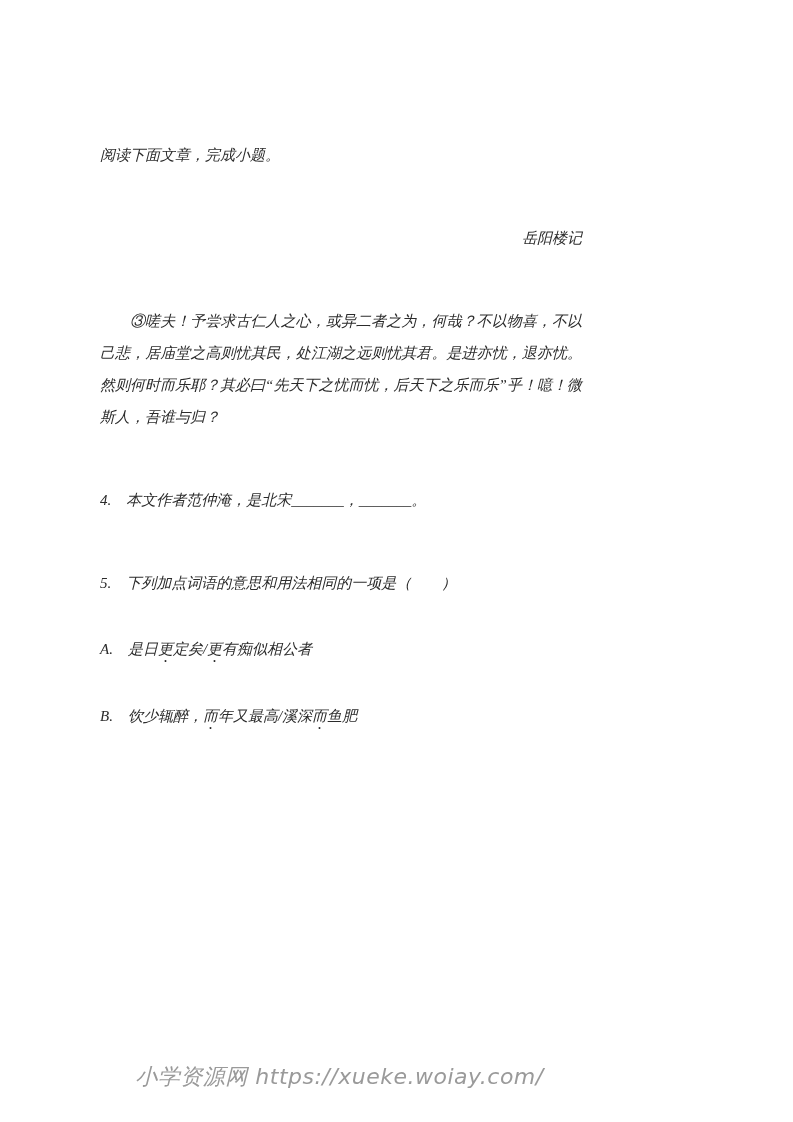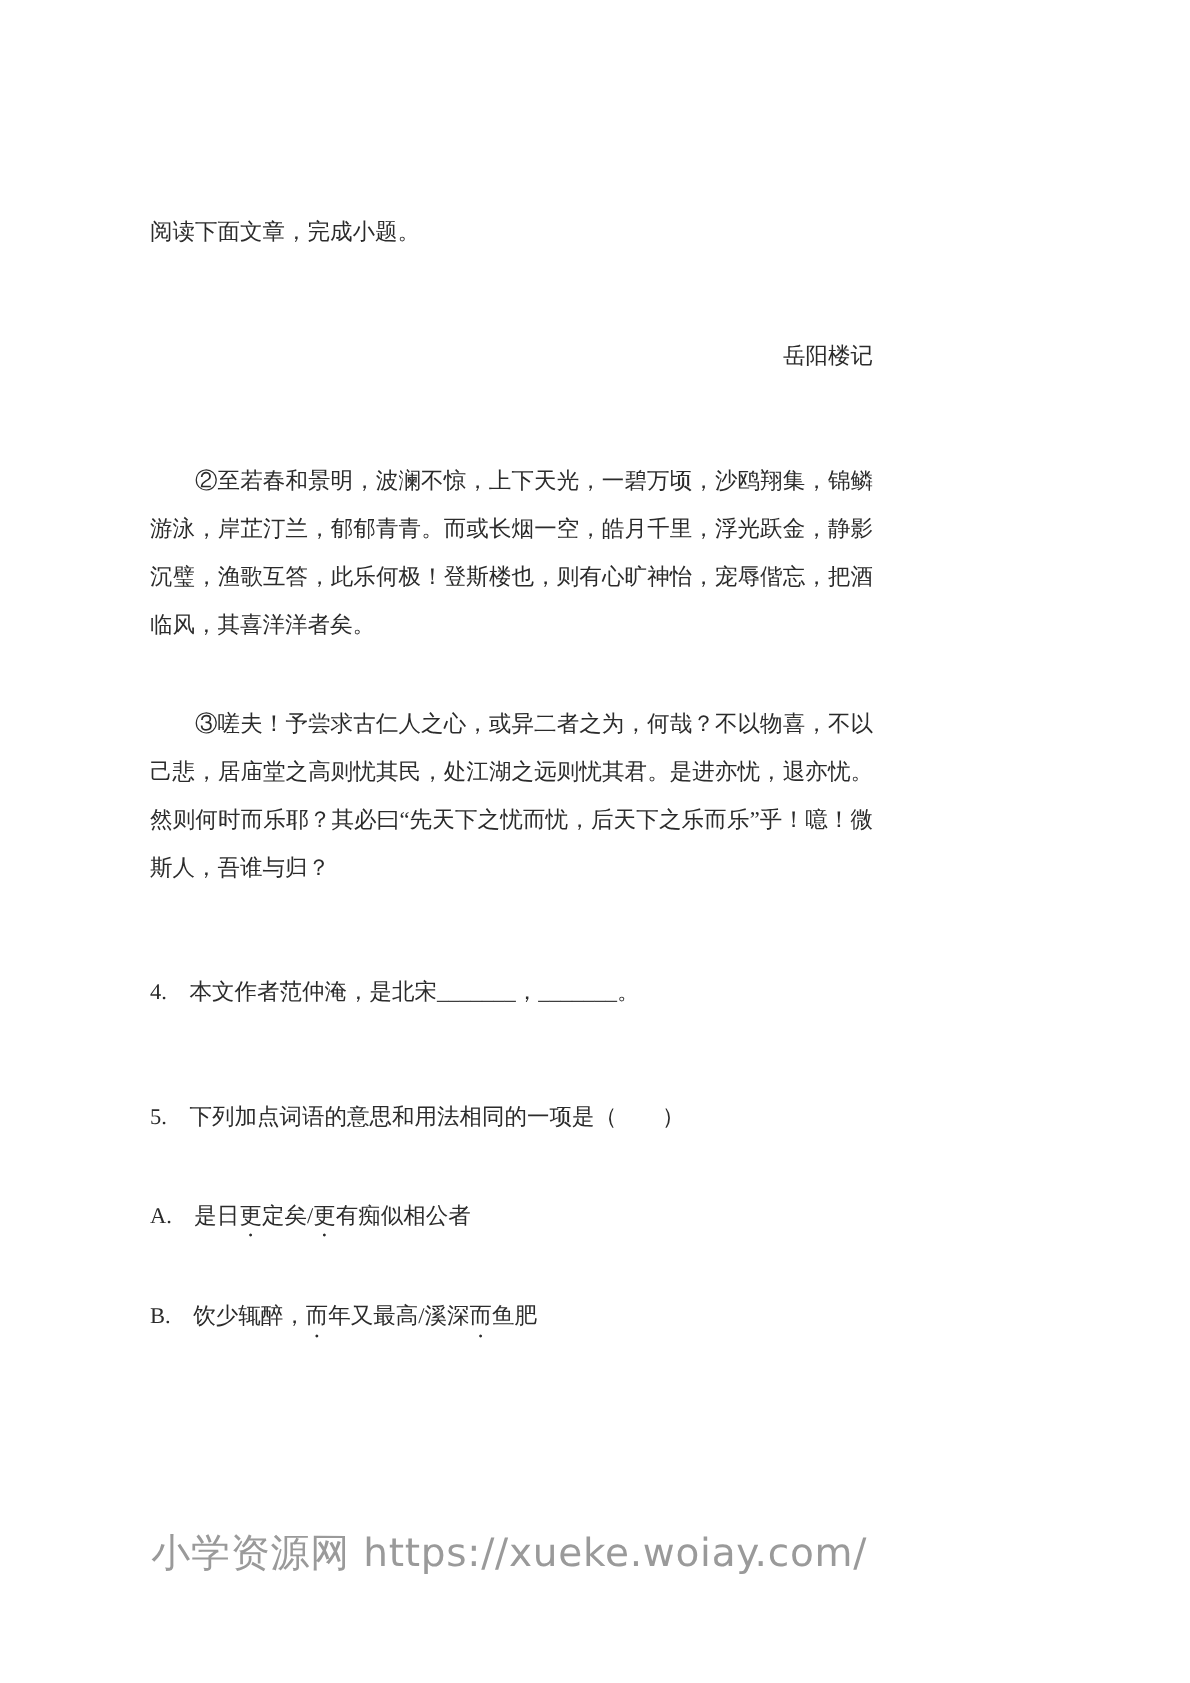--- a/index.html
+++ b/index.html
@@ -9,20 +9,21 @@
   }
   .page {
     position: relative;
     width: 679px;
     height: 1122px;
     background: #ffffff;
     overflow: hidden;
     font-family: "Liberation Serif", "DejaVu Serif", serif;
     font-size: 15px;
     color: #2b2b2b;
+    font-style: italic;
   }
   .content {
     padding: 88px 97px 0 100px;
     white-space: pre-wrap;
   }
   .line {
     line-height: 32px;
     min-height: 32px;
   }
   .center {
@@ -36,43 +37,42 @@
   .emph {
     -webkit-text-emphasis: filled dot;
     -webkit-text-emphasis-position: under left;
     text-emphasis: filled dot;
     text-emphasis-position: under left;
   }
   .footer {
     position: absolute;
     left: 0;
     right: 0;
-    top: 1018px;
+    top: 1062px;
     text-align: center;
     font-family: "DejaVu Sans", "Liberation Sans", sans-serif;
-    font-size: 26px;
+    font-size: 22px;
     letter-spacing: 0.5px;
   }
   .footer a {
     text-decoration: none;
     color: inherit;
     cursor: pointer;
   }
 </style>
 </head>
 <body>
 
 <div class="page">
   <div class="content">
 
     <div class="line">阅读下面文章，完成小题。</div>
 
     <div class="line center">岳阳楼记</div>
 
-    <div class="para">②至若春和景明，波澜不惊，上下天光，一碧万顷，沙鸥翔集，锦鳞游泳，岸芷汀兰，郁郁青青。而或长烟一空，皓月千里，浮光跃金，静影沉璧，渔歌互答，此乐何极！登斯楼也，则有心旷神怡，宠辱偕忘，把酒临风，其喜洋洋者矣。</div>
     <div class="para">③嗟夫！予尝求古仁人之心，或异二者之为，何哉？不以物喜，不以己悲，居庙堂之高则忧其民，处江湖之远则忧其君。是进亦忧，退亦忧。然则何时而乐耶？其必曰“先天下之忧而忧，后天下之乐而乐”乎！噫！微斯人，吾谁与归？</div>
 
     <div class="line">4.　本文作者范仲淹，是北宋_______，_______。</div>
 
     <div class="line">5.　下列加点词语的意思和用法相同的一项是（　　）</div>
     <div class="line"><span>A.　是日</span><span class="emph">更</span><span>定矣/</span><span class="emph">更</span><span>有痴似相公者</span></div>
     <div class="line"><span>B.　饮少辄醉，</span><span class="emph">而</span><span>年又最高/溪深</span><span class="emph">而</span><span>鱼肥</span></div>
     
 
     

